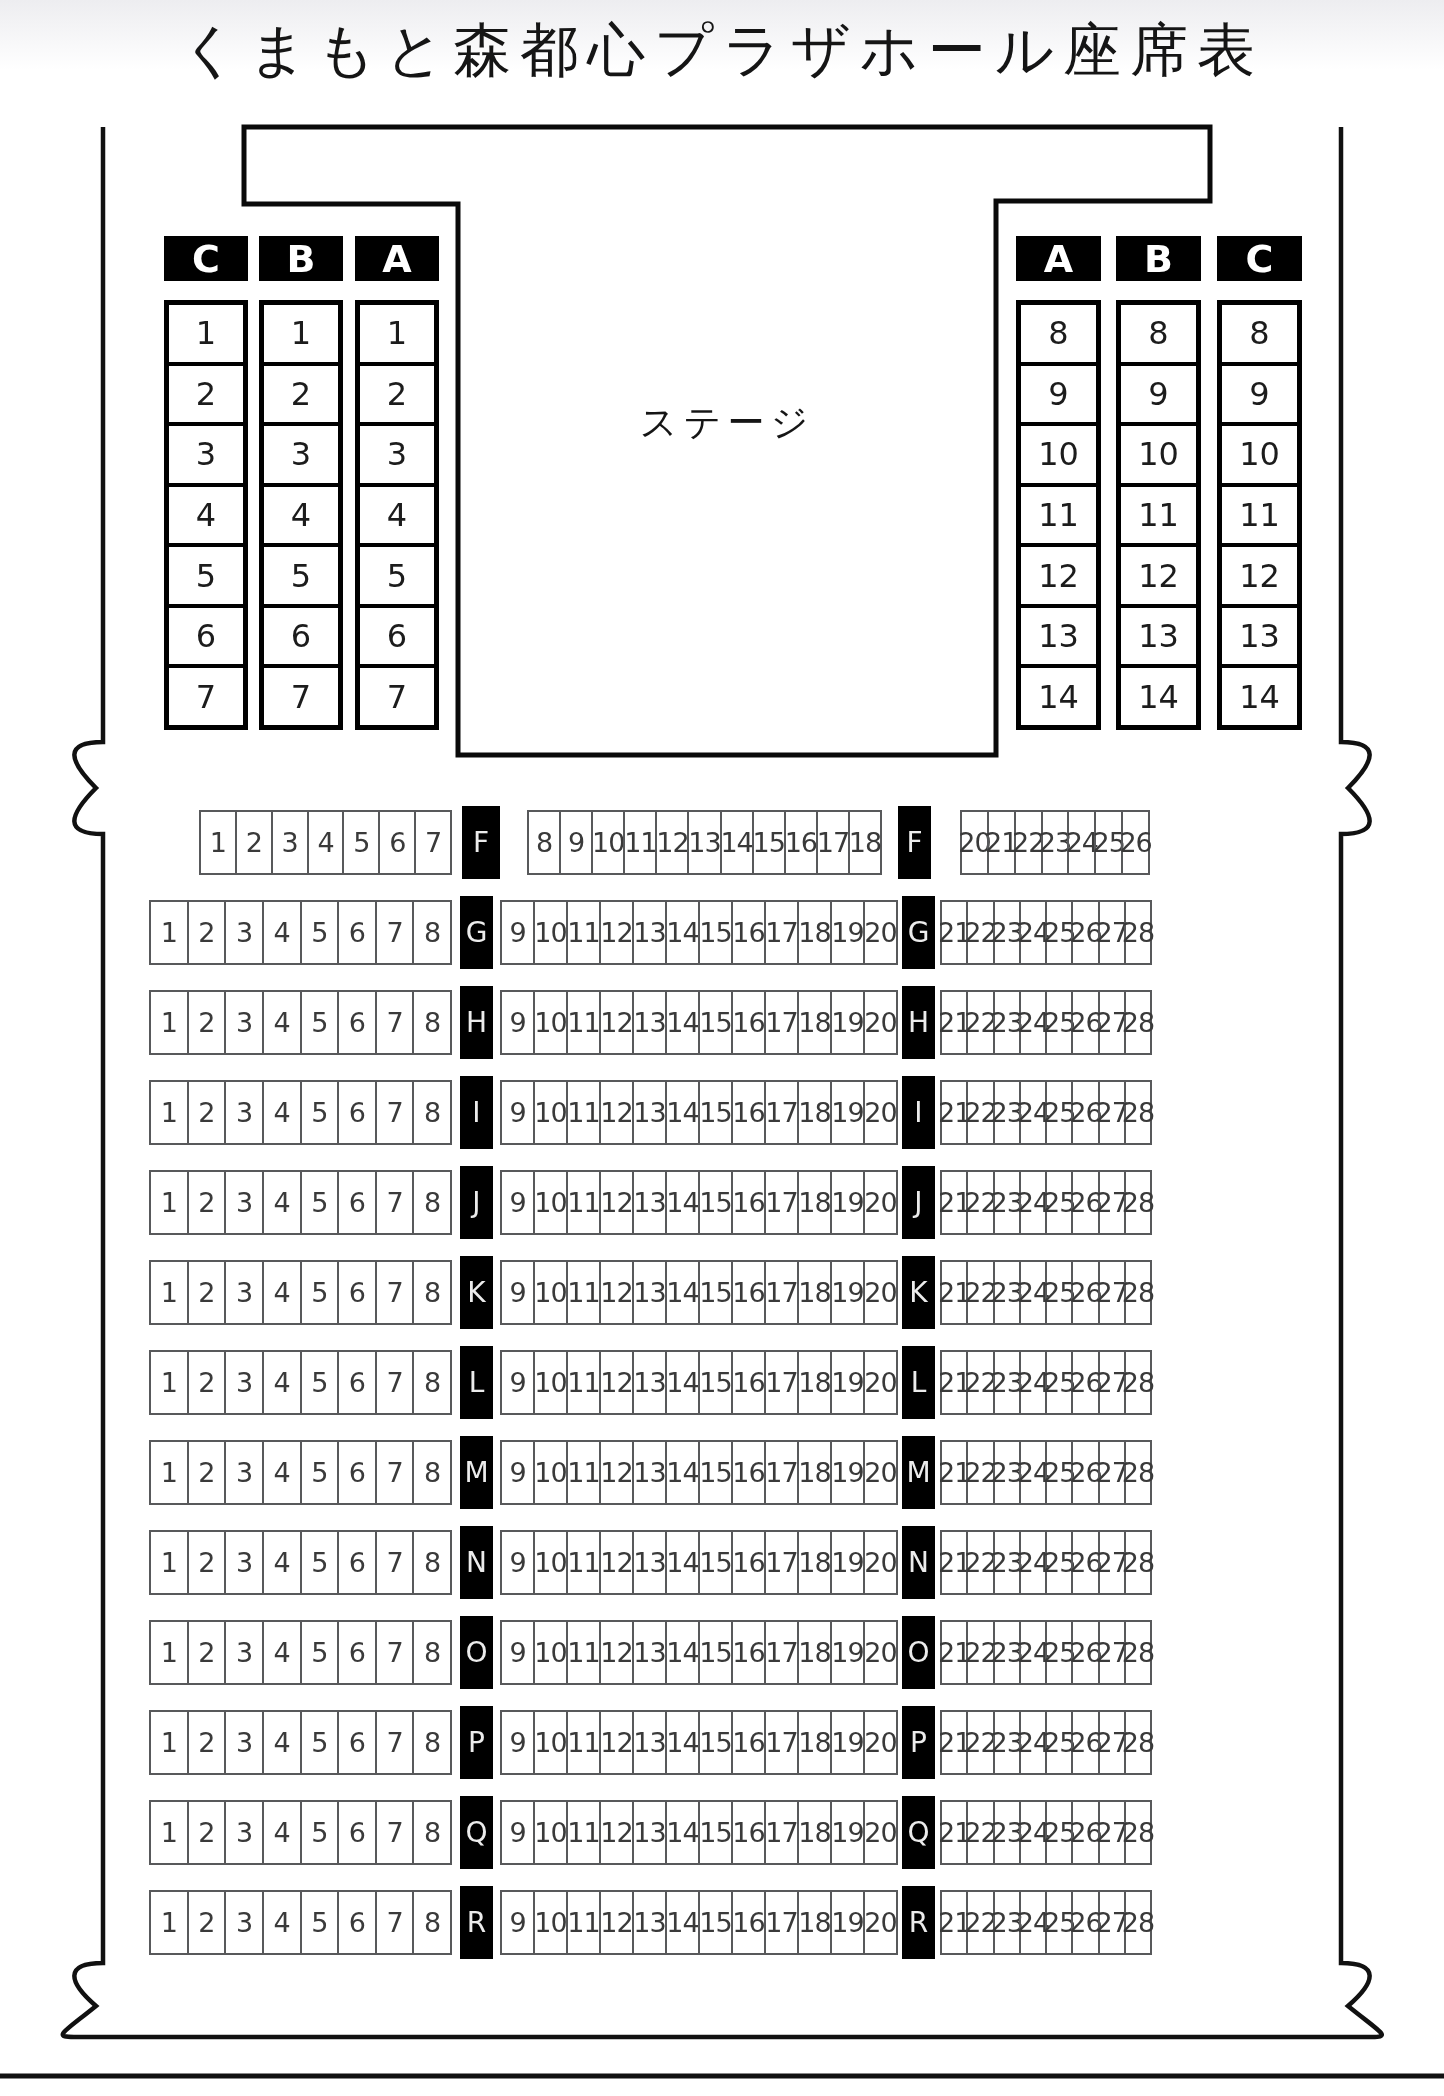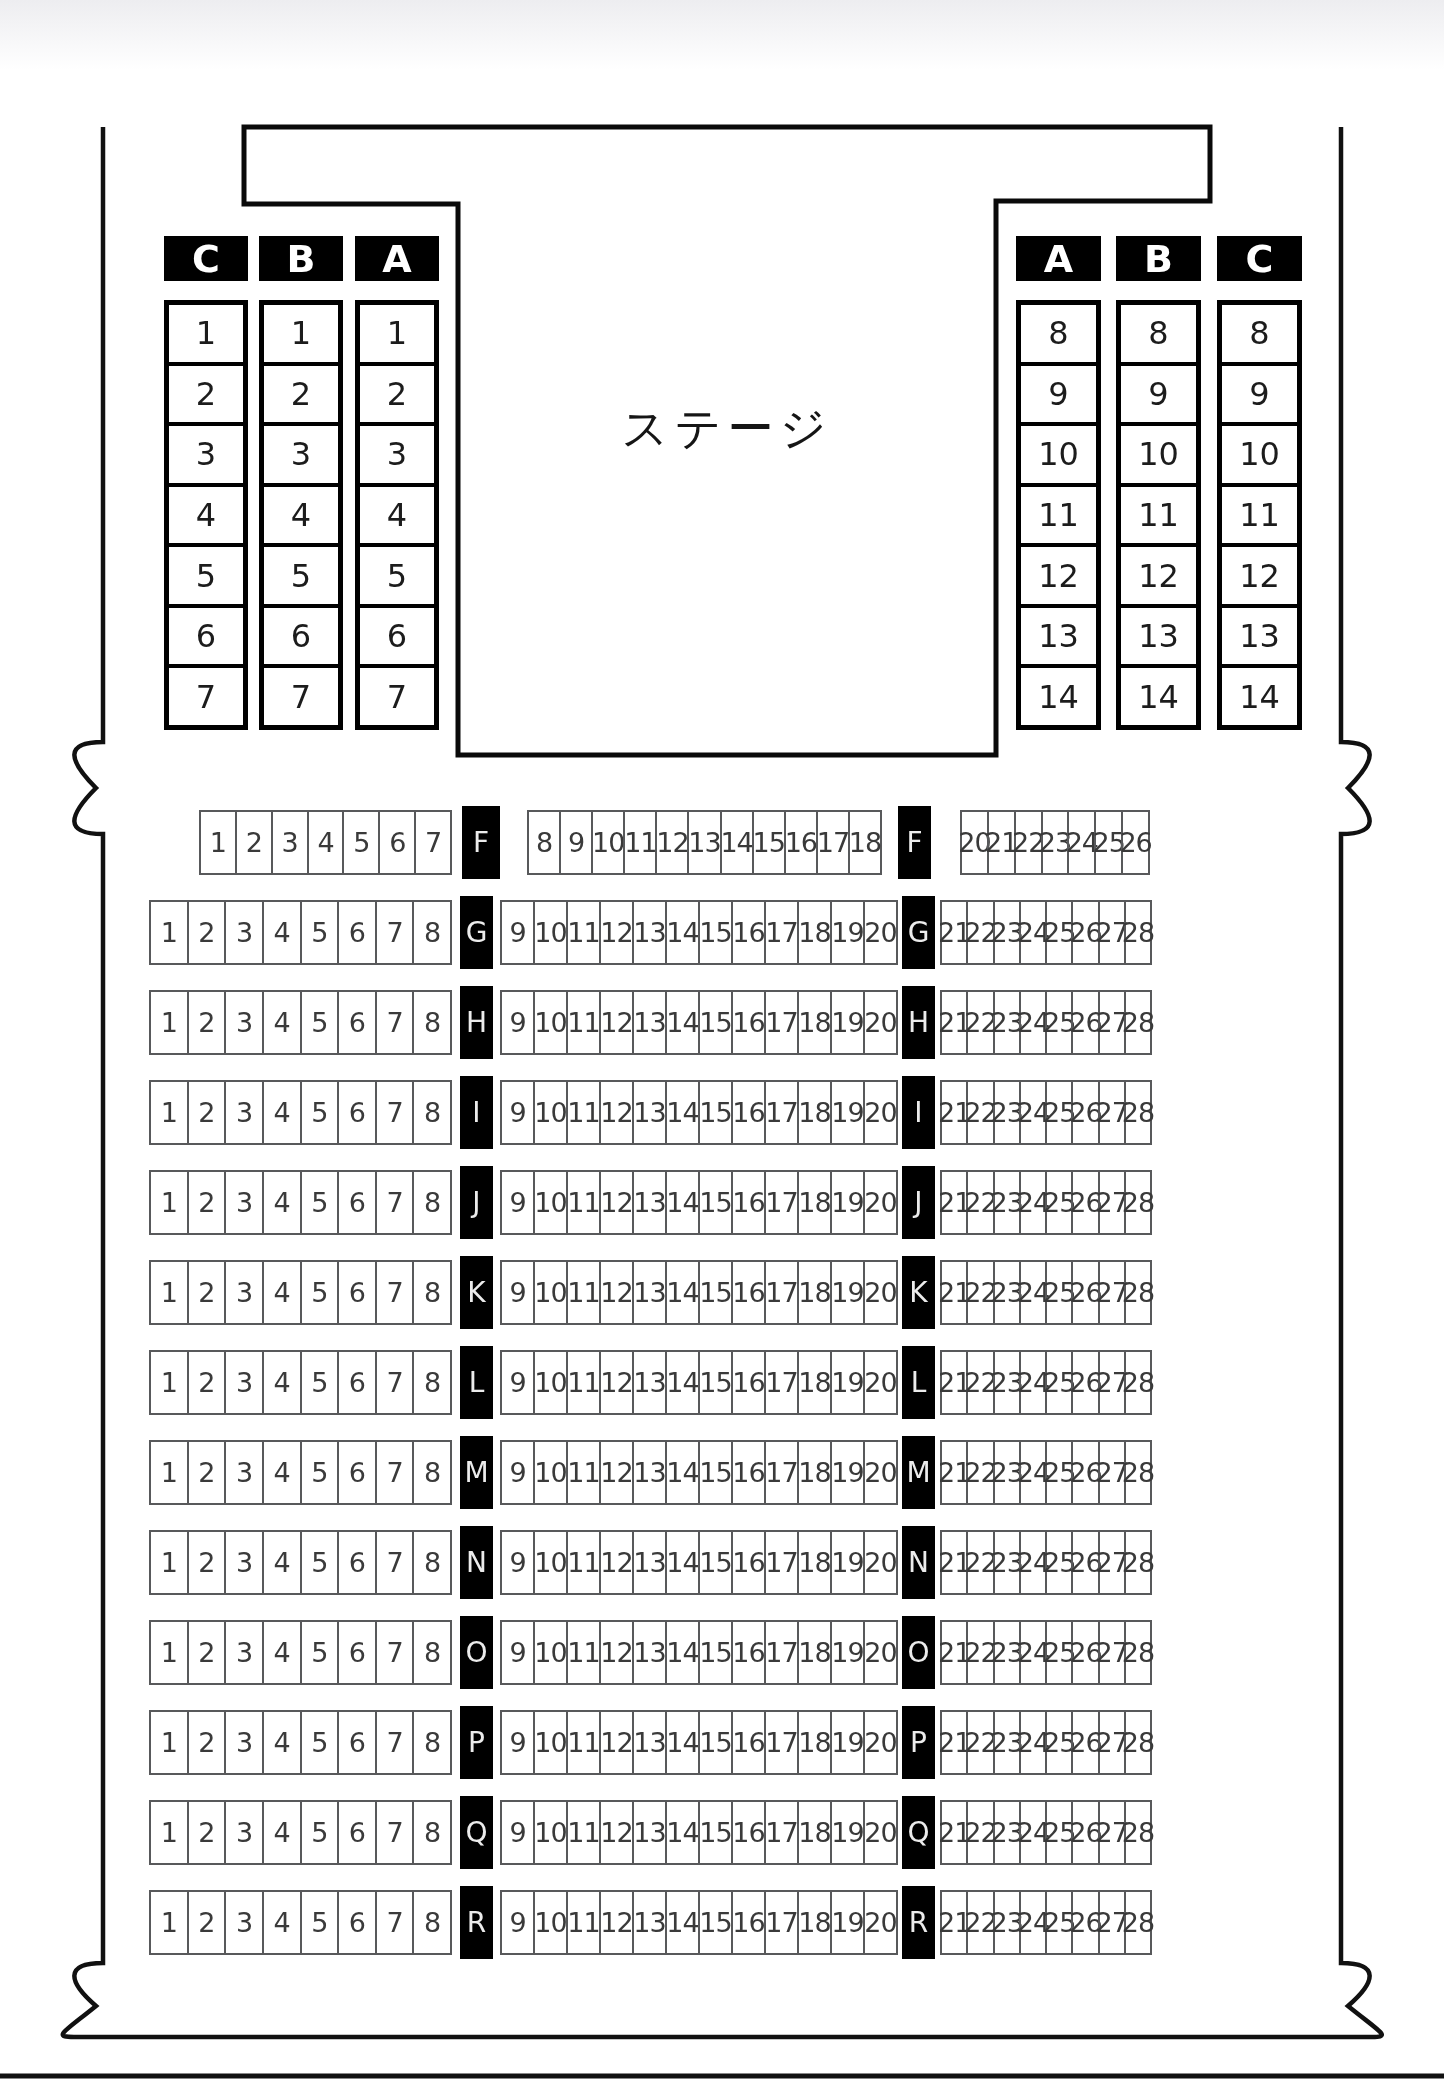--- a/index.html
+++ b/index.html
@@ -8,21 +8,21 @@
     background:linear-gradient(180deg,#ededf0 0%,#ffffff 70px,#ffffff 100%);
     font-family:"DejaVu Sans","Liberation Sans",sans-serif;color:#111;
   }
   .page-title{
     position:absolute;top:12px;left:0;width:100%;text-align:center;
     font-size:58px;letter-spacing:9px;font-weight:500;color:#151515;white-space:nowrap;
   }
   .svg-layer{position:absolute;left:0;top:0;}
   .stage-label{
     position:absolute;left:458px;width:538px;top:398px;text-align:center;
-    font-size:46px;letter-spacing:6px;color:#151515;
+    font-size:37px;letter-spacing:6px;color:#151515;
   }
   .side-head{
     position:absolute;height:45px;background:#000;color:#fff;
     display:flex;align-items:center;justify-content:center;
     font-size:38px;font-weight:bold;
   }
   .side-col{
     position:absolute;box-sizing:border-box;border:5px solid #000;background:#fff;
     display:flex;flex-direction:column;
   }
@@ -44,20 +44,21 @@
   .floor-label{
     position:absolute;background:#000;color:#ececec;
     display:flex;align-items:center;justify-content:center;font-size:28px;
   }
 </style>
 </head>
 <body>
 
 <div class="canvas">
 
+  <div class="page-title">くまもと森都心プラザホール座席表</div>
 
   <svg class="svg-layer" width="1444" height="2096" viewBox="0 0 1444 2096">
 
     <path d="M 103 127 L 103 742
              C 64 742 68 760 96 788
              C 68 816 64 834 103 834
              L 103 1963
              C 64 1963 68 1982 96 2006
              C 64 2032 52 2037 74 2037
              L 1372 2037

